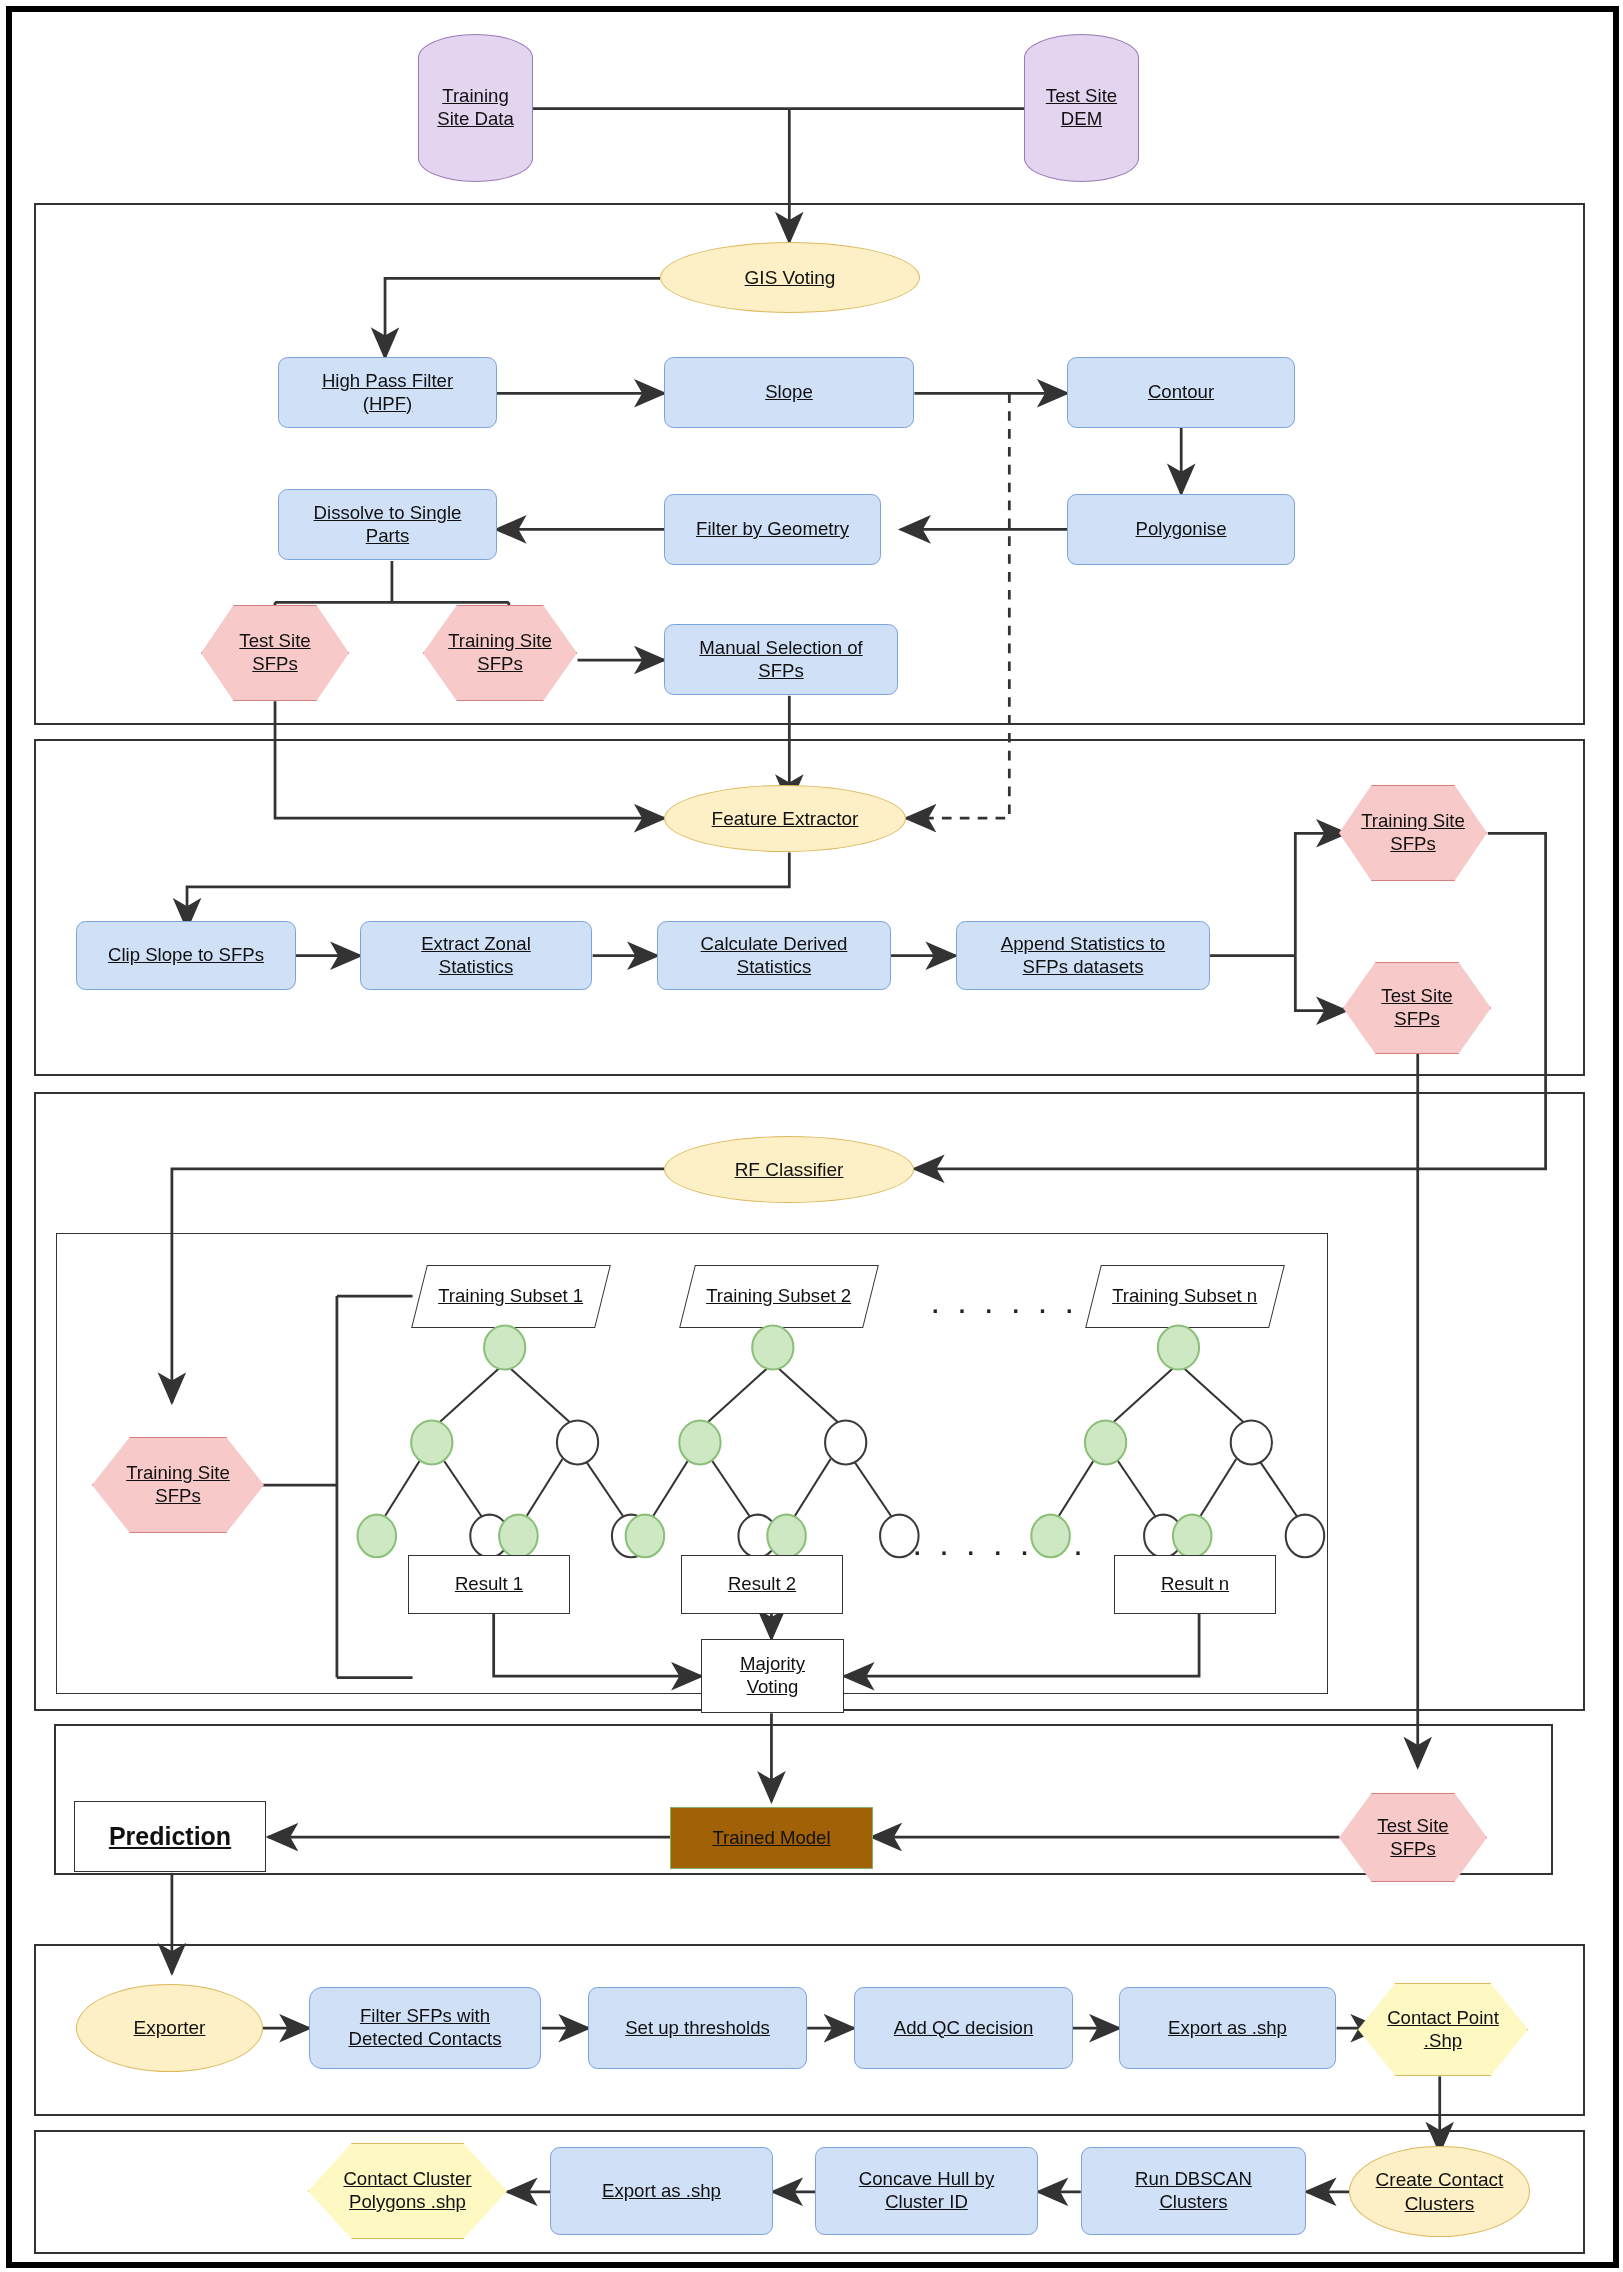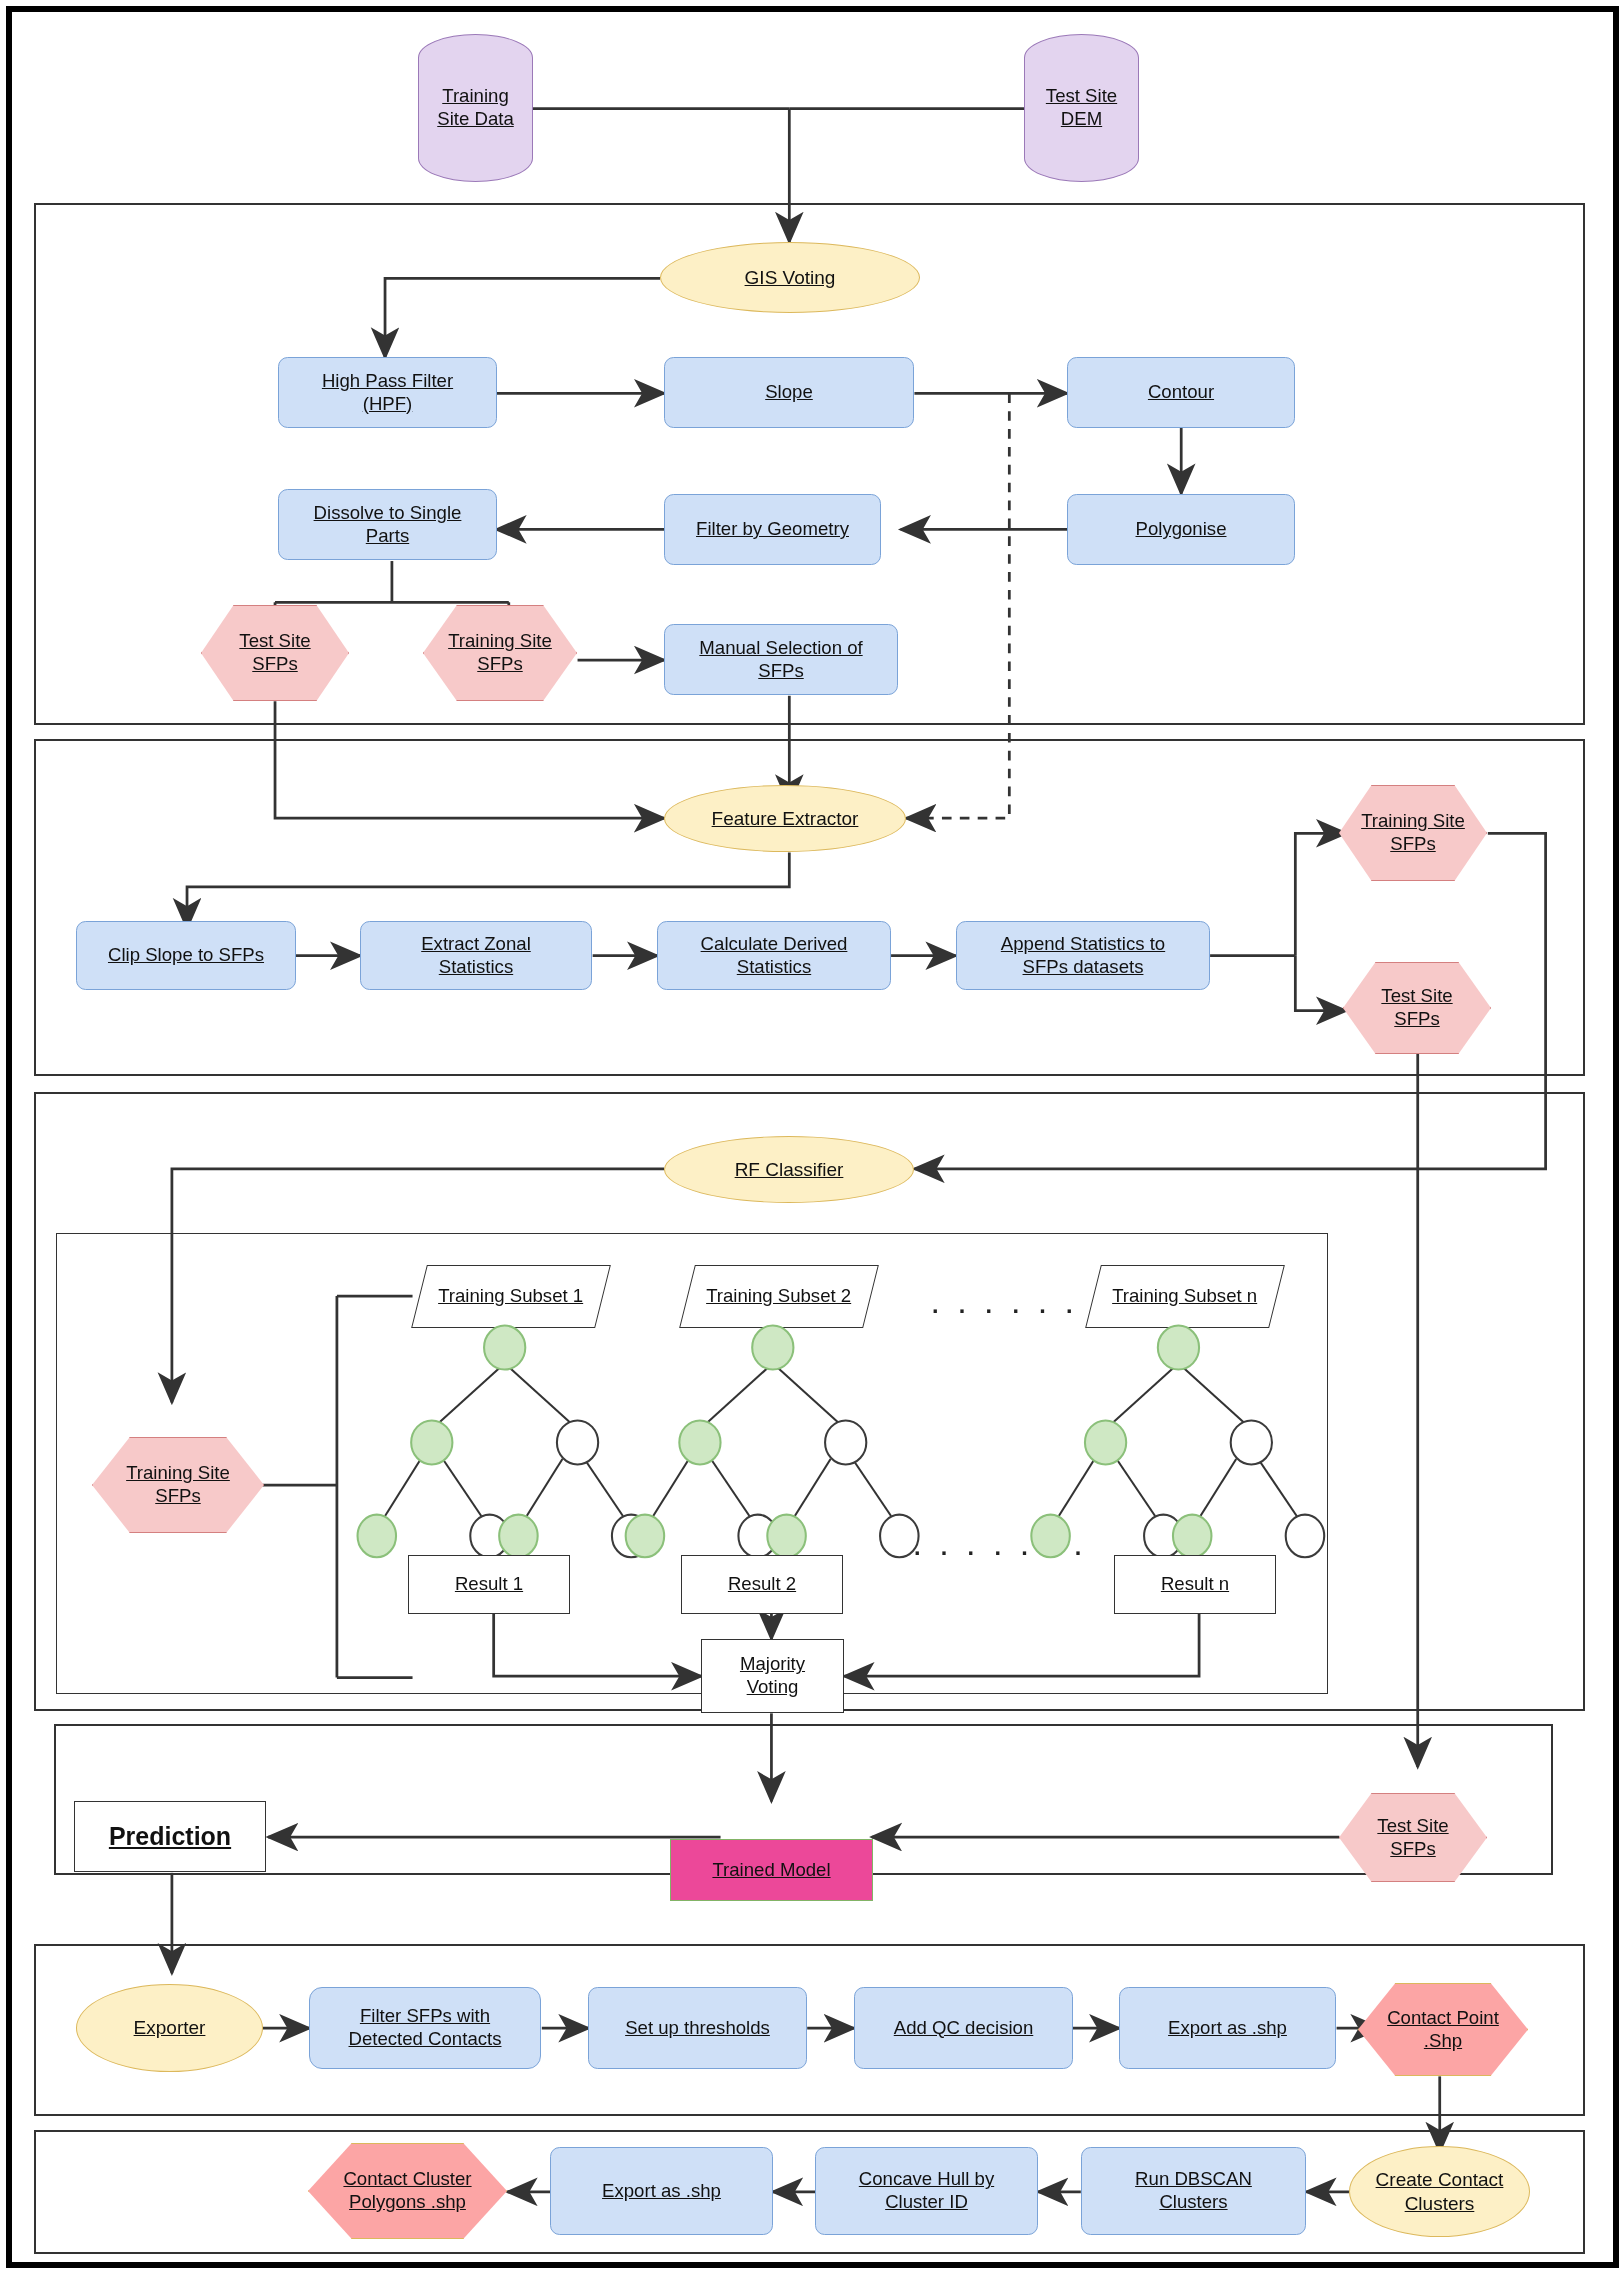--- a/index.html
+++ b/index.html
@@ -10,29 +10,29 @@
 
   .node{position:absolute;box-sizing:border-box;display:flex;align-items:center;
         justify-content:center;text-align:center;line-height:1.22;color:#111;}
   .node span{display:block;padding:0 4.1px;text-decoration:underline;}
 
   
   .proc{background:#cfe0f7;border:1.4px solid #7aa3d8;border-radius:9.6px;font-size:18.6px;}
   
   .ell{background:#fdf0c6;border:1.4px solid #dcb85c;border-radius:50%;font-size:19px;}
   
-  .hexy{background:#fca5a5;border:1.4px solid #dcb85c;font-size:18.6px;
+  .hexy{background:#fef9c3;border:1.4px solid #dcb85c;font-size:18.6px;
         clip-path:polygon(22% 0,78% 0,100% 50%,78% 100%,22% 100%,0 50%);}
   
   .hexr{background:#f7c9c9;border:1.4px solid #d48080;font-size:18.6px;
         clip-path:polygon(22% 0,78% 0,100% 50%,78% 100%,22% 100%,0 50%);}
   
   .cyl{background:#e3d4ef;border:1.4px solid #9b79b8;border-radius:50% / 16%;font-size:18.6px;}
   
-  .green{background:#ec4899;border:1.4px solid #82b366;font-size:18.6px;margin-top:32px;}
+  .green{background:#a16207;border:1.4px solid #82b366;font-size:18.6px;}
   
   .plain{background:#fff;border:1.4px solid #333;font-size:18.6px;}
   .bold{font-weight:bold;font-size:25px;}
   
   .para{background:#fff;border:1.4px solid #333;font-size:18.6px;
         transform:skewX(-14deg);}
   .para span{transform:skewX(14deg);}
 
   .group{position:absolute;border:2.1px solid #333;background:transparent;box-sizing:border-box;}
   .innergroup{position:absolute;border:1.4px solid #333;background:transparent;box-sizing:border-box;}

